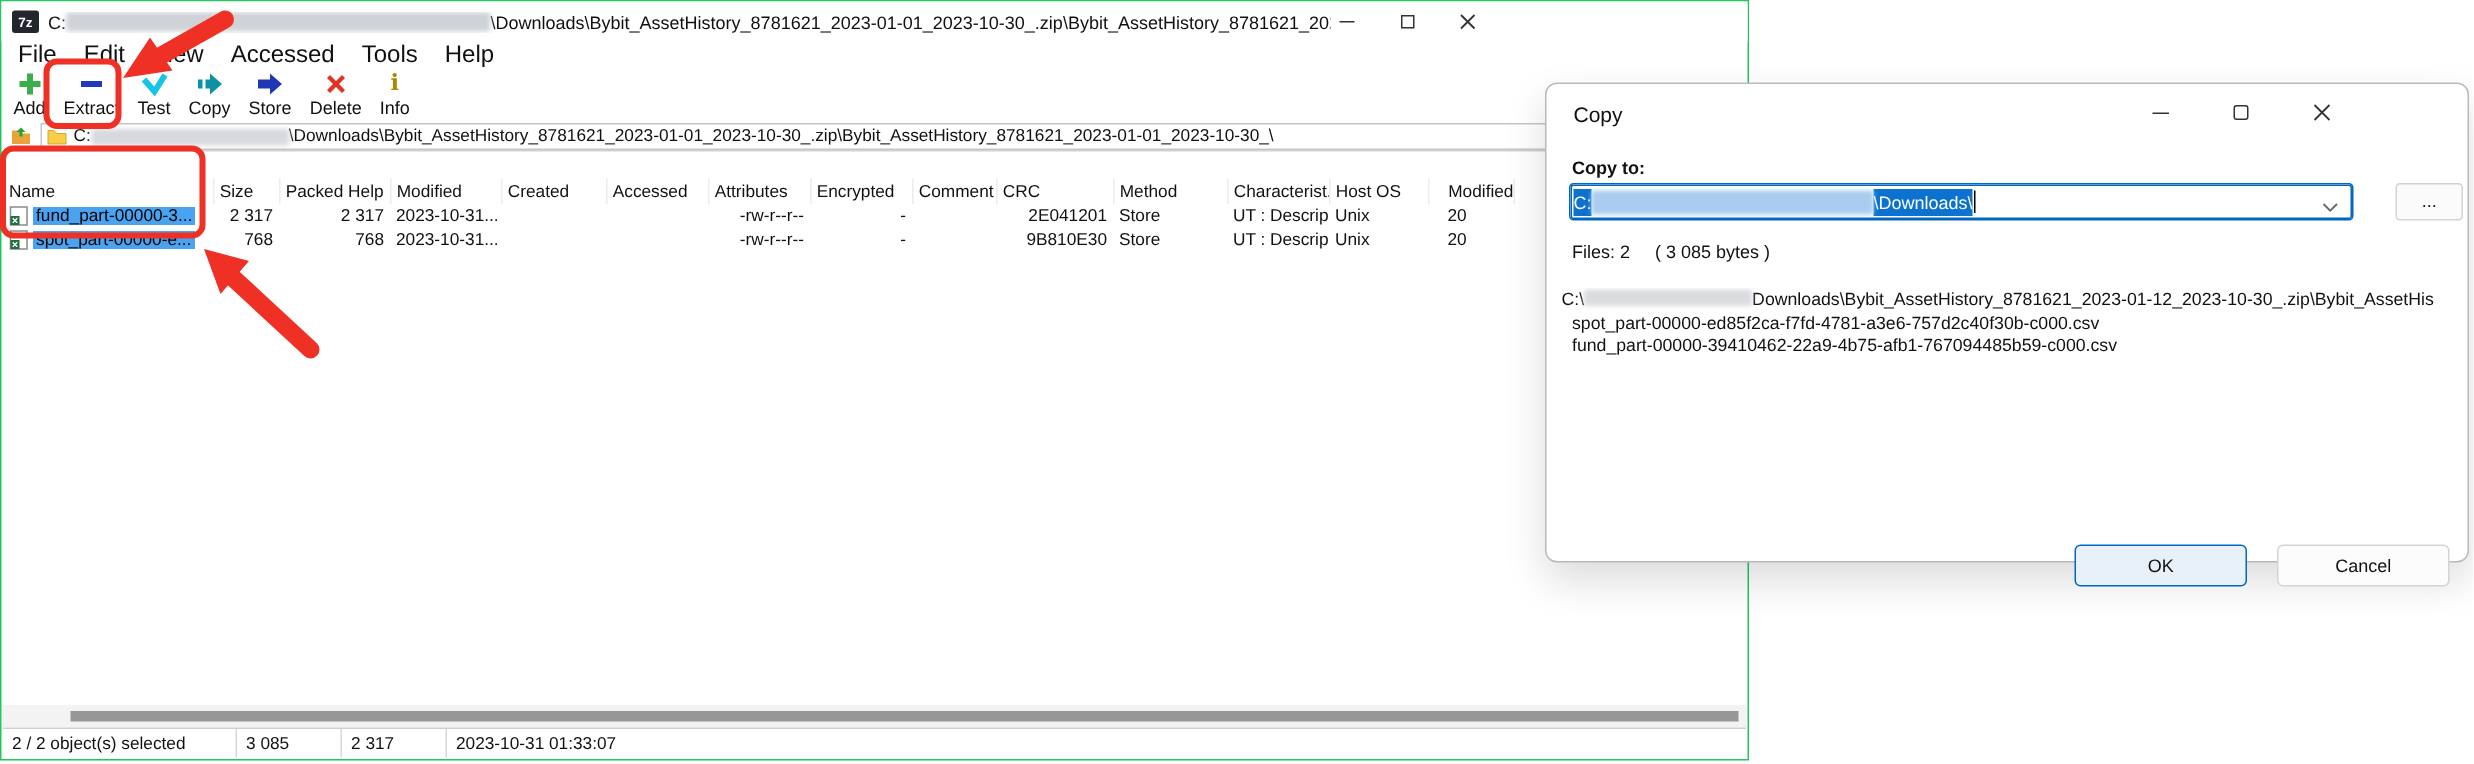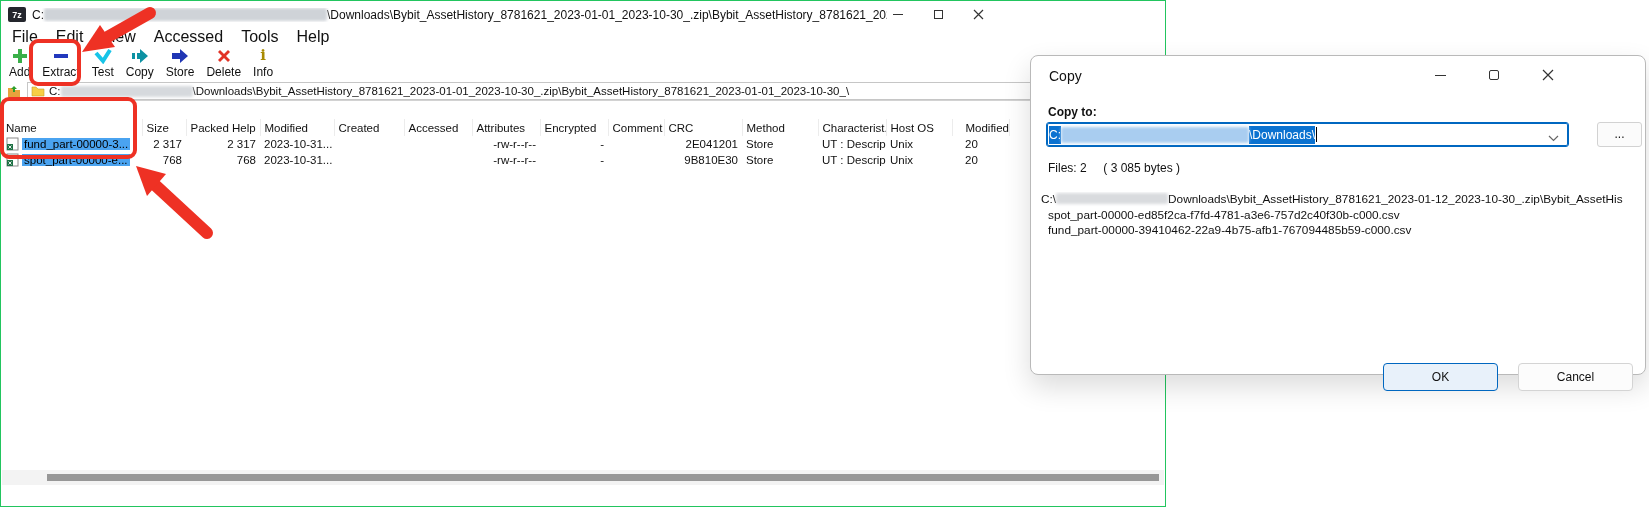--- a/index.html
+++ b/index.html
@@ -276,20 +276,26 @@
           <td class="col-version">20</td>
         </tr>
       </tbody>
         </table>
     </div>
 
     <div class="hscroll">
       <div class="hthumb"></div>
     </div>
 
+    <div class="statusbar">
+      <div class="scell" style="width:155px;">2 / 2 object(s) selected</div>
+      <div class="scell b" style="width:70px;">3 085</div>
+      <div class="scell b" style="width:70px;">2 317</div>
+      <div class="scell b" style="flex:1;">2023-10-31 01:33:07</div>
+    </div>
   </div>
 
   <div class="dialog">
     <div class="dlg-title">Copy</div>
     <div class="dlg-cap" style="left:392px;">
         <span style="display:block;width:11px;height:1px;background:#333;"></span>
       </div>
     <div class="dlg-cap" style="left:446px;">
         <span style="display:block;width:10px;height:10px;border:1px solid #333;box-sizing:border-box;border-radius:2px;"></span>
       </div>

